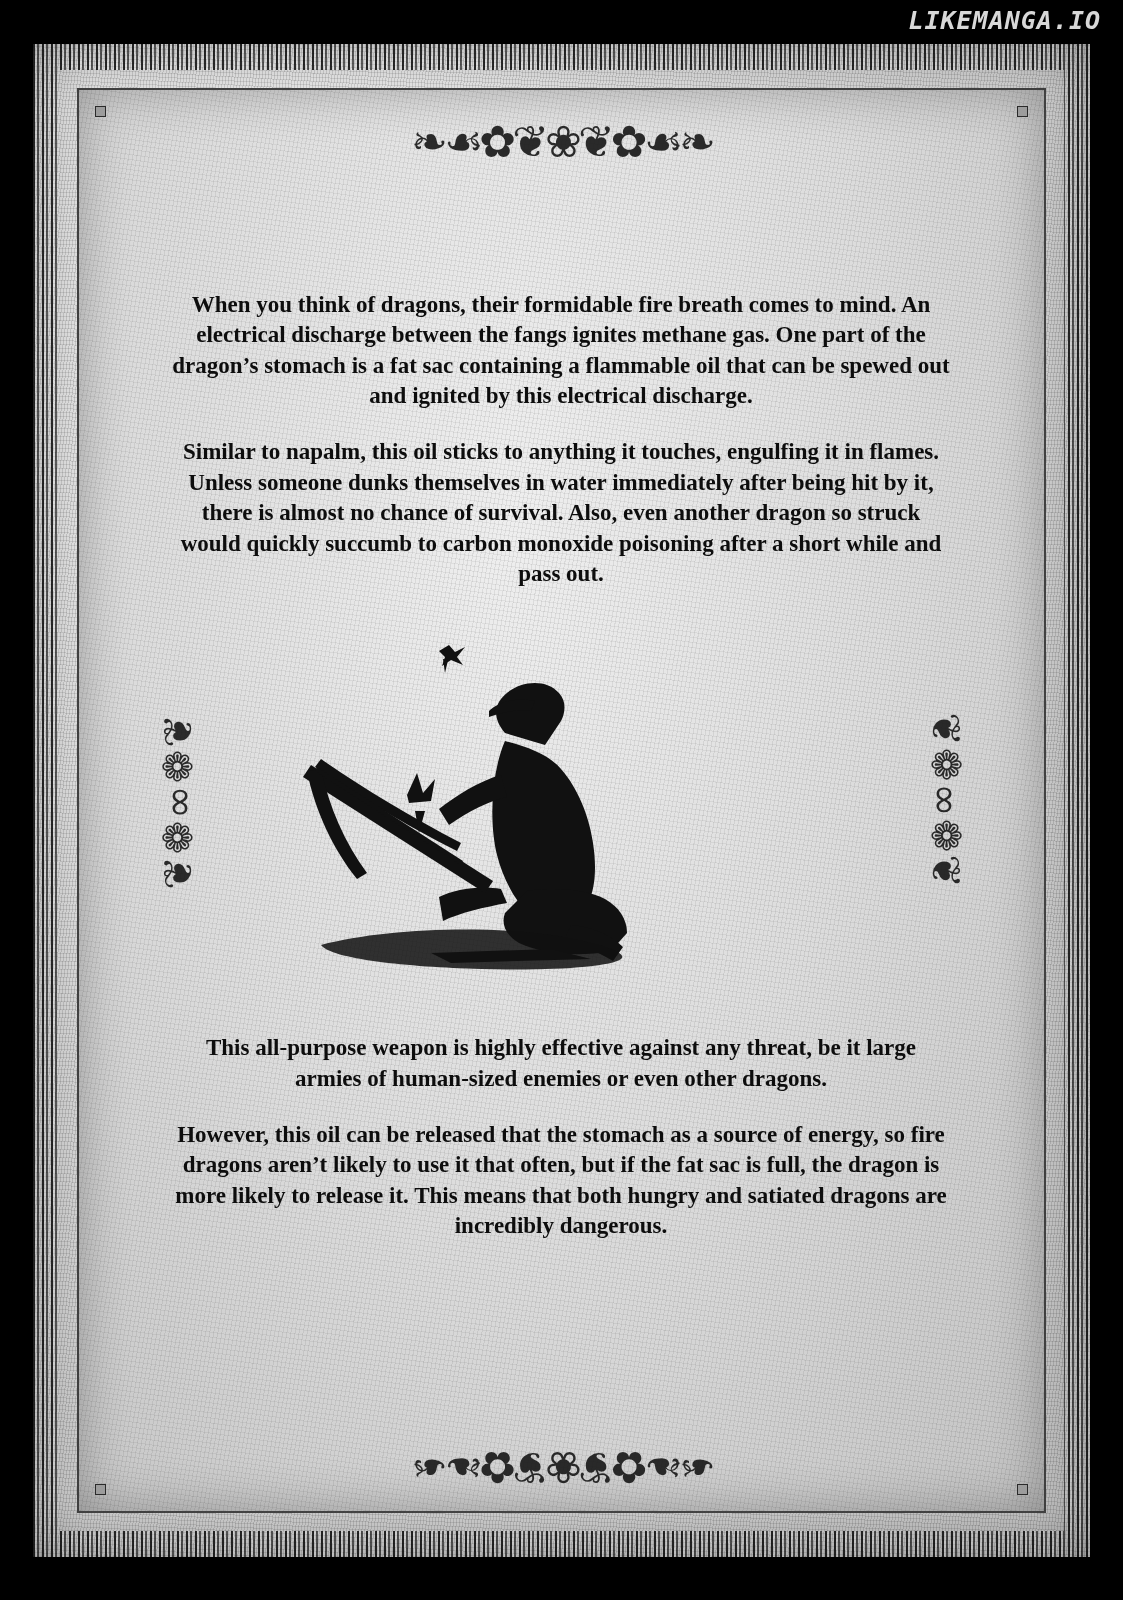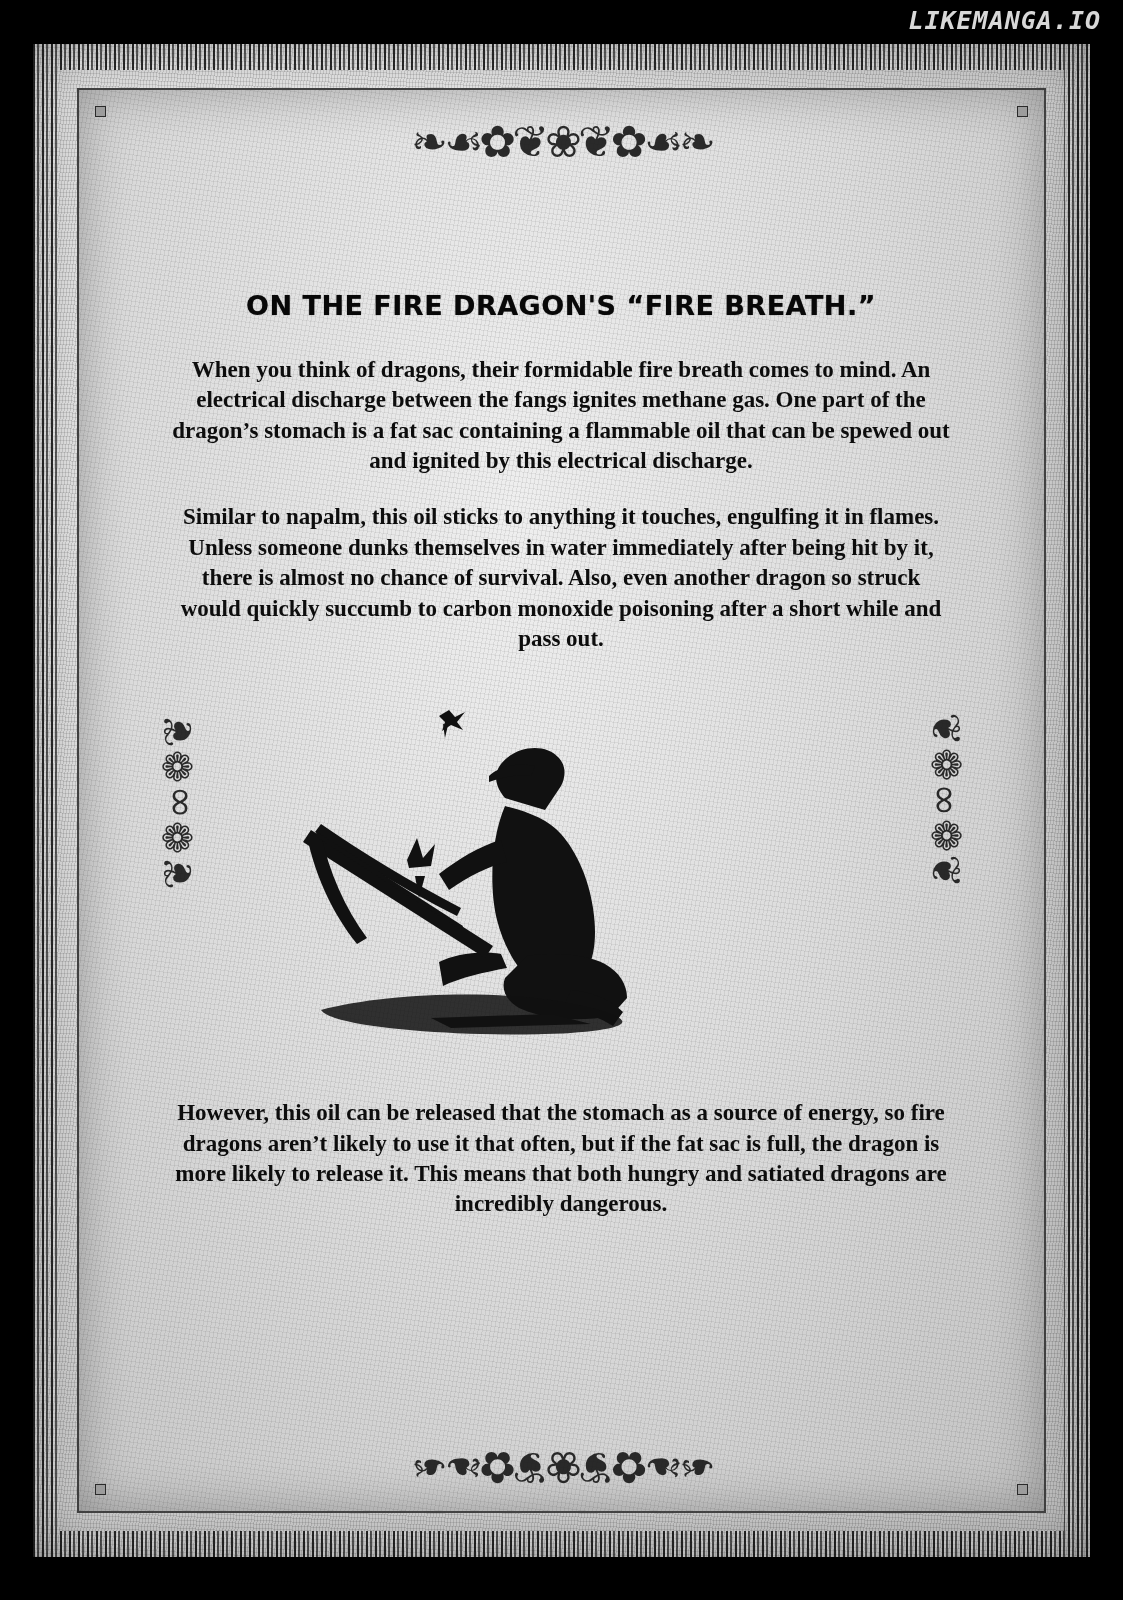--- a/index.html
+++ b/index.html
@@ -178,21 +178,20 @@
     <div class="nail tr"></div>
     <div class="nail bl"></div>
     <div class="nail br"></div>
 
     <div class="orn orn-top">❧☙✿❦❀❦✿☙❧</div>
     <div class="orn orn-bottom">❧☙✿❦❀❦✿☙❧</div>
     <div class="orn orn-left">❦❁∞❁❦</div>
     <div class="orn orn-right">❦❁∞❁❦</div>
 
     <div class="content">
-      <h1 class="title">ON THE FIRE DRAGON'S “FIRE BREATH.”</h1>
       <p class="para">When you think of dragons, their formidable fire breath comes to mind. An electrical discharge between the fangs ignites methane gas. One part of the dragon’s stomach is a fat sac containing a flammable oil that can be spewed out and ignited by this electrical discharge.</p>
       <p class="para">Similar to napalm, this oil sticks to anything it touches, engulfing it in flames. Unless someone dunks themselves in water immediately after being hit by it, there is almost no chance of survival. Also, even another dragon so struck would quickly succumb to carbon monoxide poisoning after a short while and pass out.</p>
 
       <div class="illus">
         <svg width="780" height="400" viewBox="0 0 780 400" xmlns="http://www.w3.org/2000/svg" aria-hidden="true">
           <g fill="#111111">
 
             <path d="M268 36 l10 -6 l6 7 l10 -5 l-8 10 l6 8 l-12 -5 l-9 6 l3 -9 z"></path>
             <path d="M272 44 l2 14 l3 -13 z"></path>
 
@@ -219,17 +218,18 @@
 
             <path d="M236 180 l10 -22 l6 20 l12 -14 l-4 22 l-22 2 z"></path>
             <path d="M244 196 l4 22 l6 -22 z"></path>
 
             <path d="M150 330 c60 -16 160 -20 230 -10 c50 8 78 18 70 24 c-10 8 -70 12 -140 10 c-74 -2 -150 -10 -160 -24 z" opacity="0.85"></path>
             <path d="M260 338 l120 -4 l40 10 l-140 4 z"></path>
           </g>
         </svg>
       </div>
 
+      <p class="para">This all-purpose weapon is highly effective against any threat, be it large armies of human-sized enemies or even other dragons.</p>
       <p class="para">However, this oil can be released that the stomach as a source of energy, so fire dragons aren’t likely to use it that often, but if the fat sac is full, the dragon is more likely to release it. This means that both hungry and satiated dragons are incredibly dangerous.</p>
     </div>
 
   </div>
 </div>
 
 </body></html>

